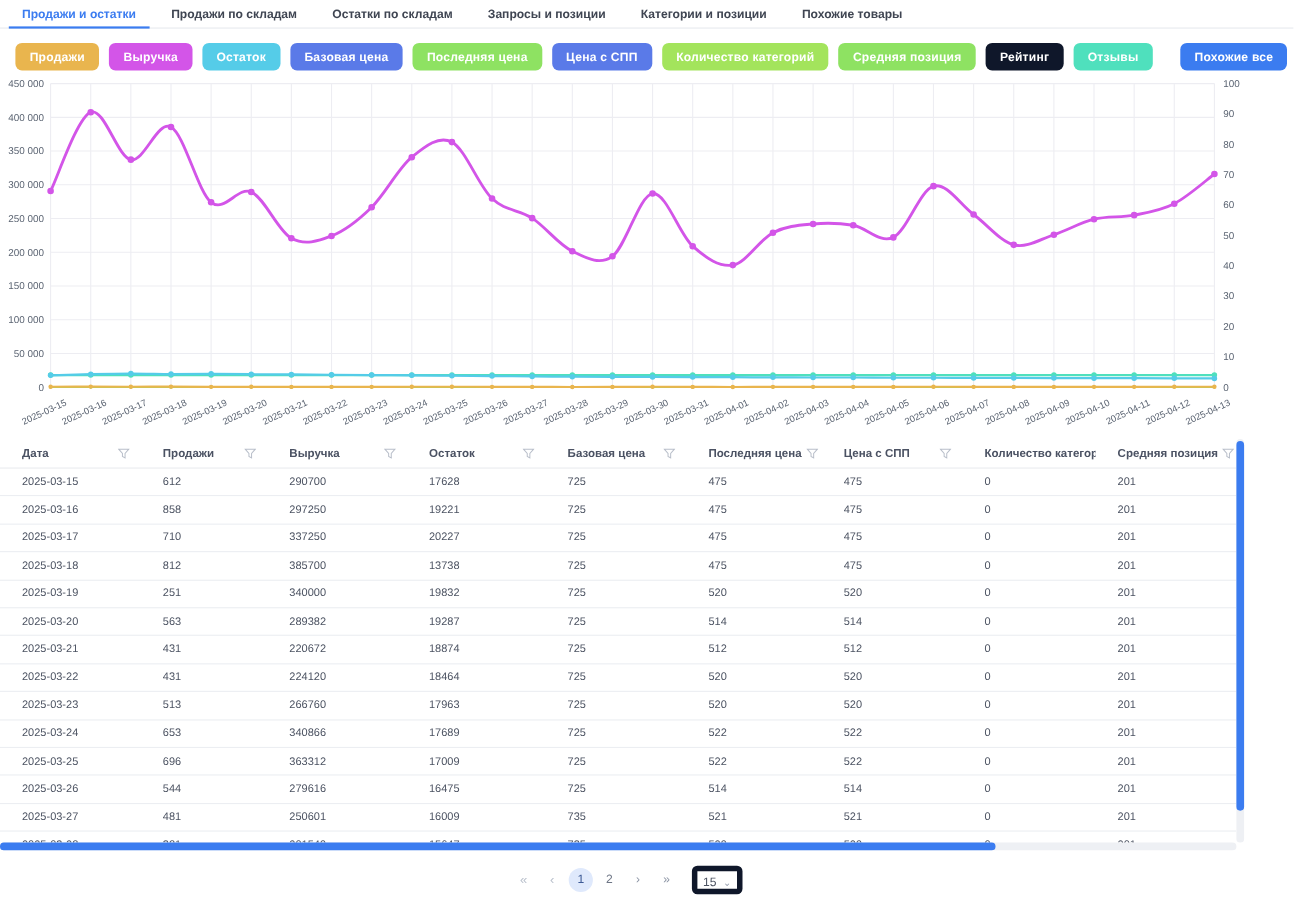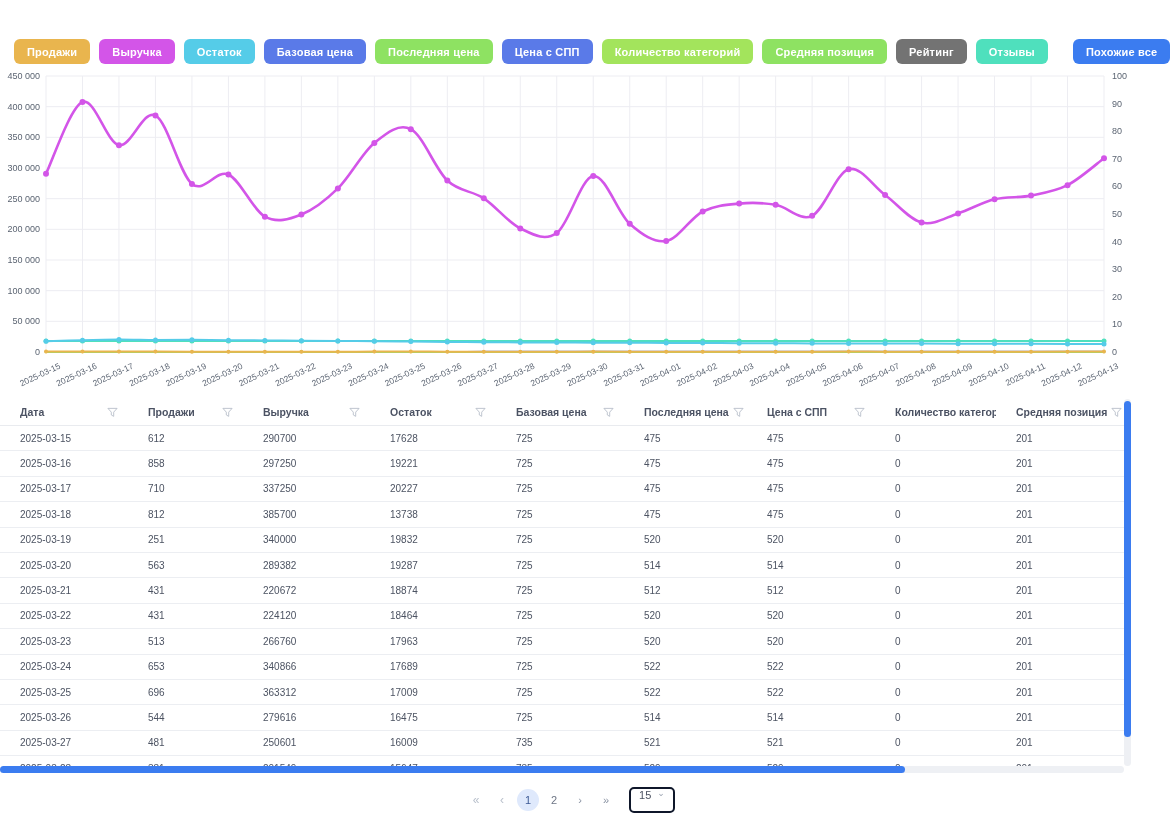--- a/index.html
+++ b/index.html
@@ -35,40 +35,48 @@
   .htrack{position:absolute;left:0;top:766px;width:1124px;height:7px;background:#eef0f4;border-radius:4px}
   .hthumb{position:absolute;left:0;top:0;width:905px;height:7px;background:#3b7cf0;border-radius:4px}
   
   .pagination{position:absolute;top:787px;left:0;width:1140px;display:flex;justify-content:center;
               align-items:center;gap:4px}
   .pg{min-width:22px;height:22px;display:flex;align-items:center;justify-content:center;
       font-size:11px;color:#6d7585;border-radius:50%;cursor:pointer;user-select:none}
   .pg.nav{color:#b9c0cc;font-size:12px}
   .pg.arrow{color:#8a93a3}
   .pg.active{background:#dfe9fc;color:#3d5a96}
-  .psize{margin-left:8px;width:46px;height:26px;border:2px solid #0f172a;border-radius:5px;
-         display:flex;align-items:flex-start;justify-content:center;gap:6px;font-size:11px;color:#4c5362;cursor:pointer}
+  .psize{margin-left:8px;width:46px;height:26px;border:5px solid #0f172a;border-radius:5px;
+         display:flex;align-items:flex-end;justify-content:center;gap:6px;font-size:11px;color:#4c5362;cursor:pointer}
   .psize .chev{font-size:9px;color:#9aa2b1;transform:translateY(-1px)}
 </style>
 </head>
 <body>
 
 <div class="app">
 
+  <nav class="tab-bar">
+      <div class="tab active">Продажи и остатки</div>
+      <div class="tab">Продажи по складам</div>
+      <div class="tab">Остатки по складам</div>
+      <div class="tab">Запросы и позиции</div>
+      <div class="tab">Категории и позиции</div>
+      <div class="tab">Похожие товары</div>
+    </nav>
 
   <div class="chips">
       <div class="chip" style="background: rgb(233, 181, 78);">Продажи</div>
       <div class="chip" style="background: rgb(211, 85, 232);">Выручка</div>
       <div class="chip" style="background: rgb(85, 204, 232);">Остаток</div>
       <div class="chip" style="background: rgb(90, 122, 232);">Базовая цена</div>
       <div class="chip" style="background: rgb(142, 226, 98);">Последняя цена</div>
       <div class="chip" style="background: rgb(90, 122, 232);">Цена с СПП</div>
       <div class="chip" style="background: rgb(163, 228, 92);">Количество категорий</div>
       <div class="chip" style="background: rgb(142, 226, 98);">Средняя позиция</div>
-      <div class="chip" style="background: #737373;">Рейтинг</div>
+      <div class="chip" style="background: #0f172a;">Рейтинг</div>
       <div class="chip" style="background: rgb(79, 224, 189);">Отзывы</div>
       <div class="chip hide-all" style="background: rgb(59, 124, 240);">Похожие все</div>
     </div>
 
   <div class="chart-wrap">
     <svg width="1176" height="331" viewBox="0 0 1176 331">
         <line x1="46" x2="46" y1="8" y2="284" stroke="#ededf2" stroke-width="1"></line>
         <line x1="82.48275862068965" x2="82.48275862068965" y1="8" y2="284" stroke="#ededf2" stroke-width="1"></line>
         <line x1="118.96551724137932" x2="118.96551724137932" y1="8" y2="284" stroke="#ededf2" stroke-width="1"></line>
         <line x1="155.44827586206895" x2="155.44827586206895" y1="8" y2="284" stroke="#ededf2" stroke-width="1"></line>

